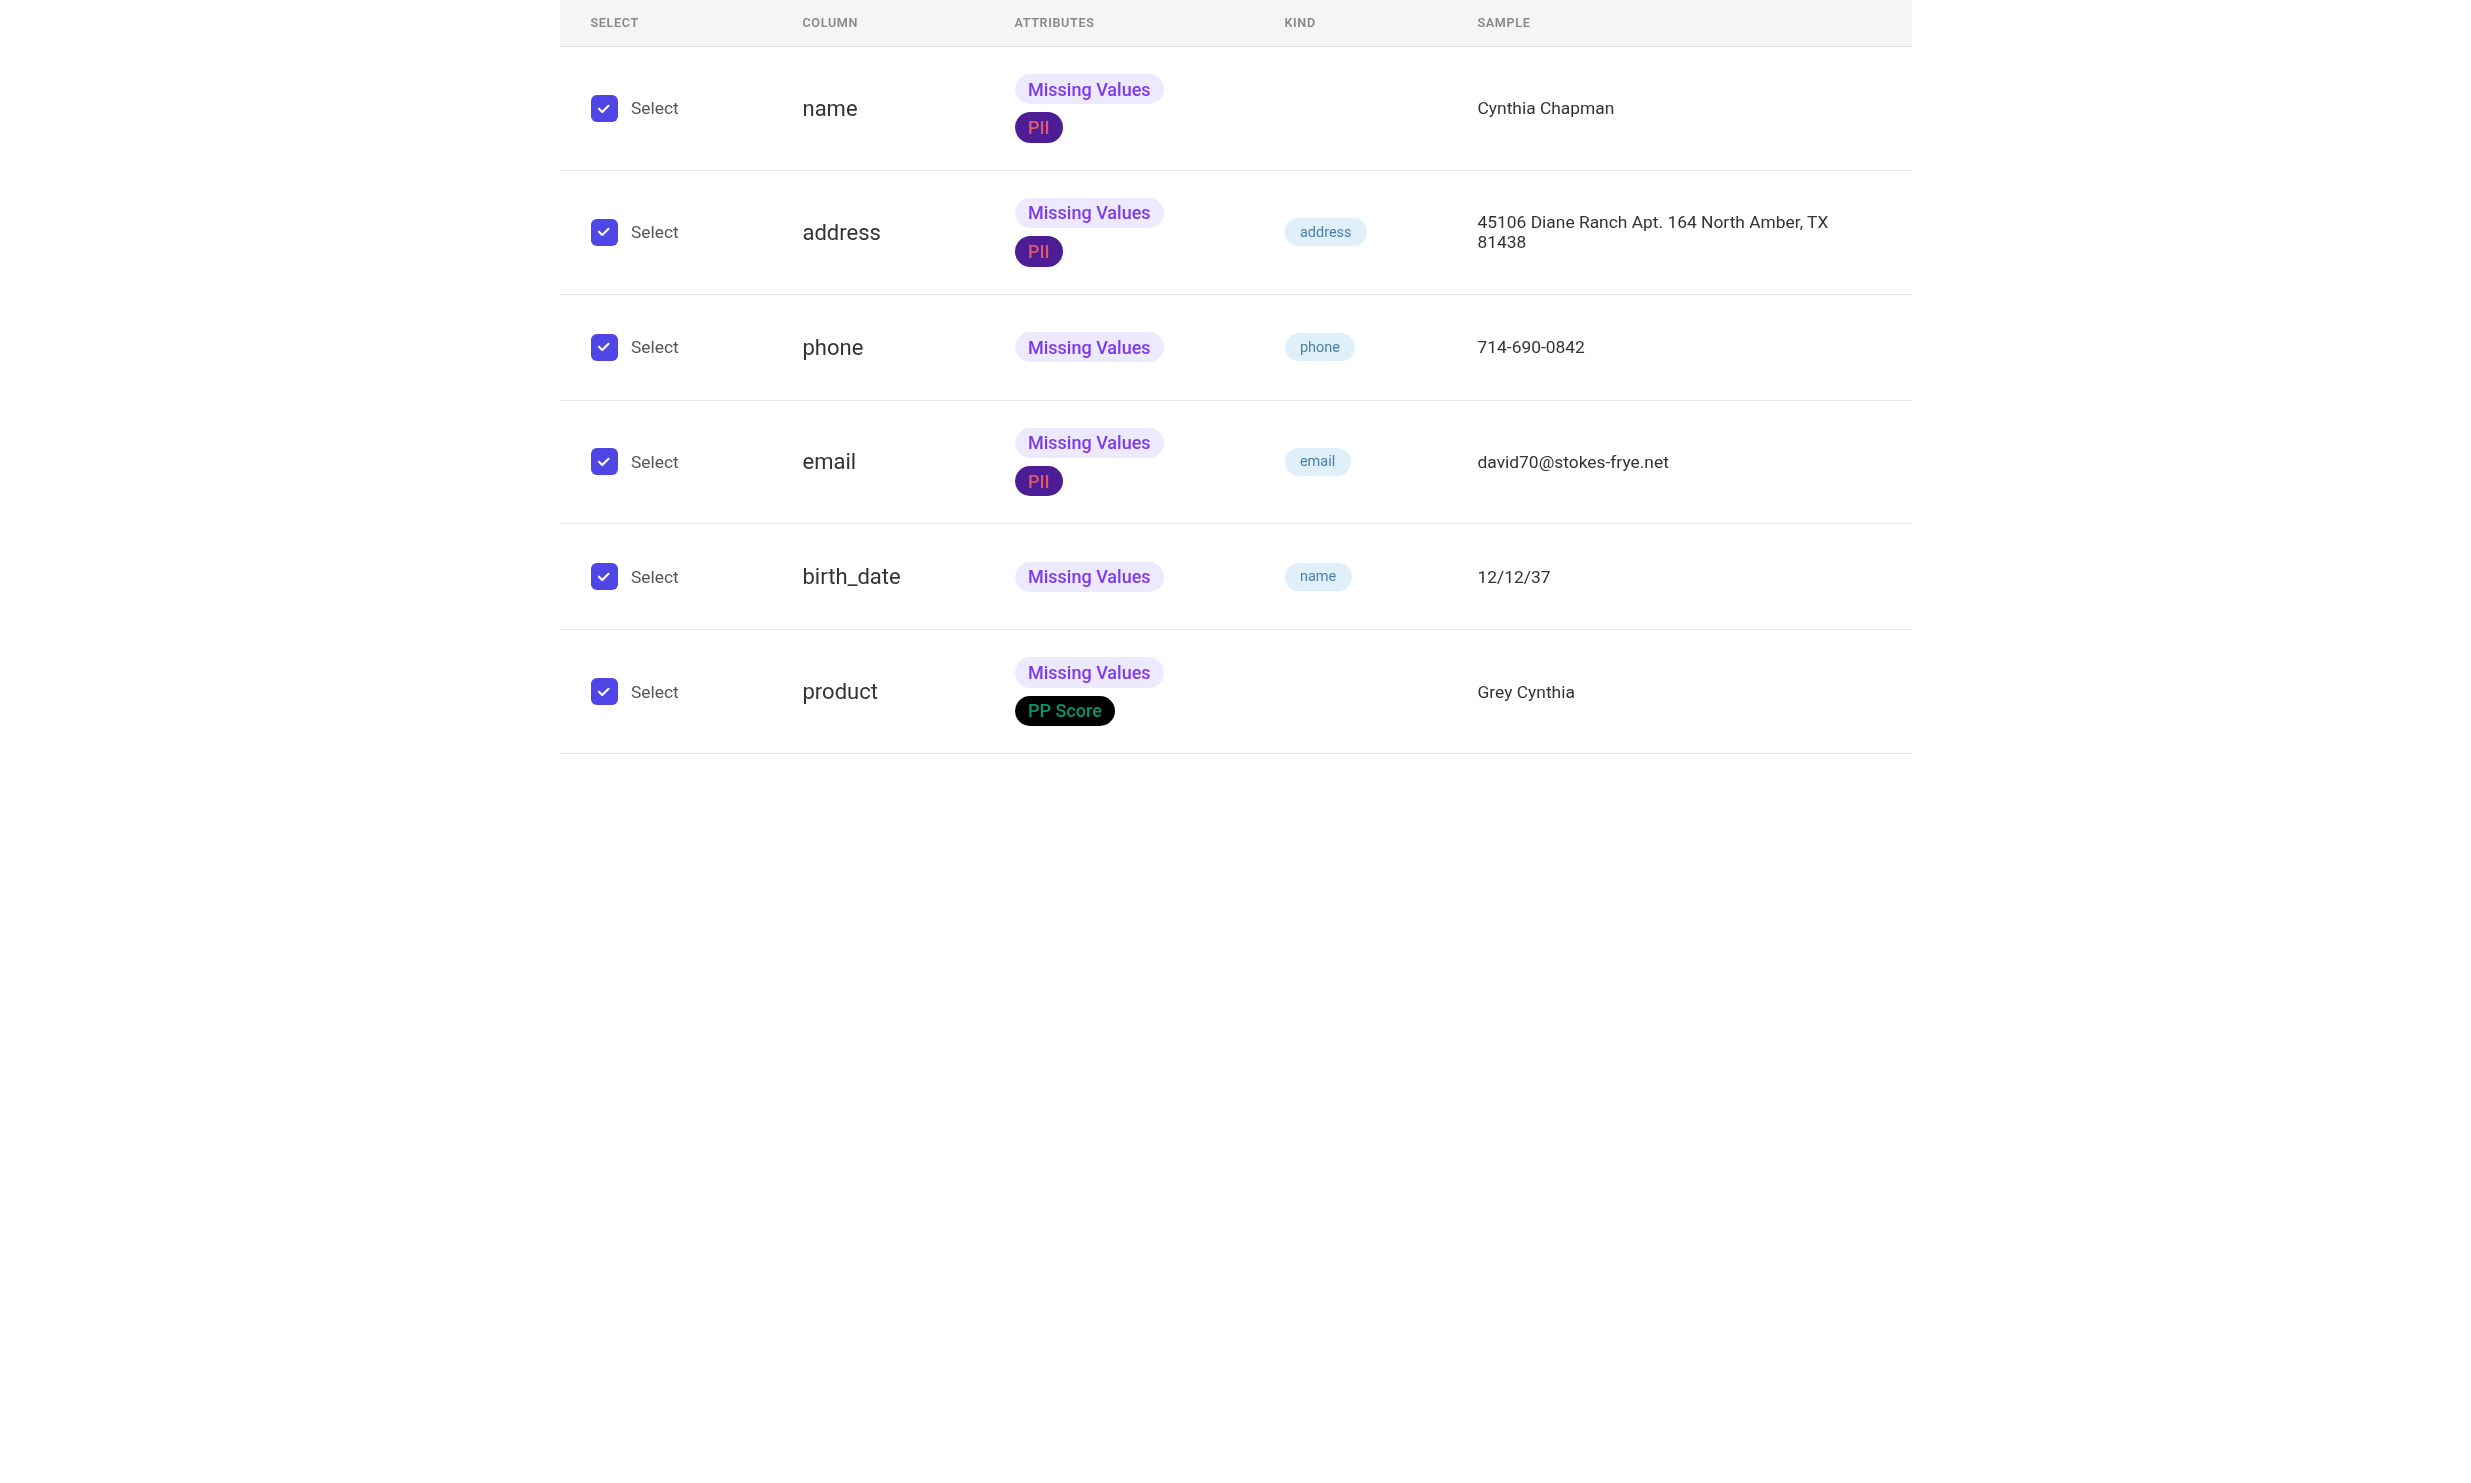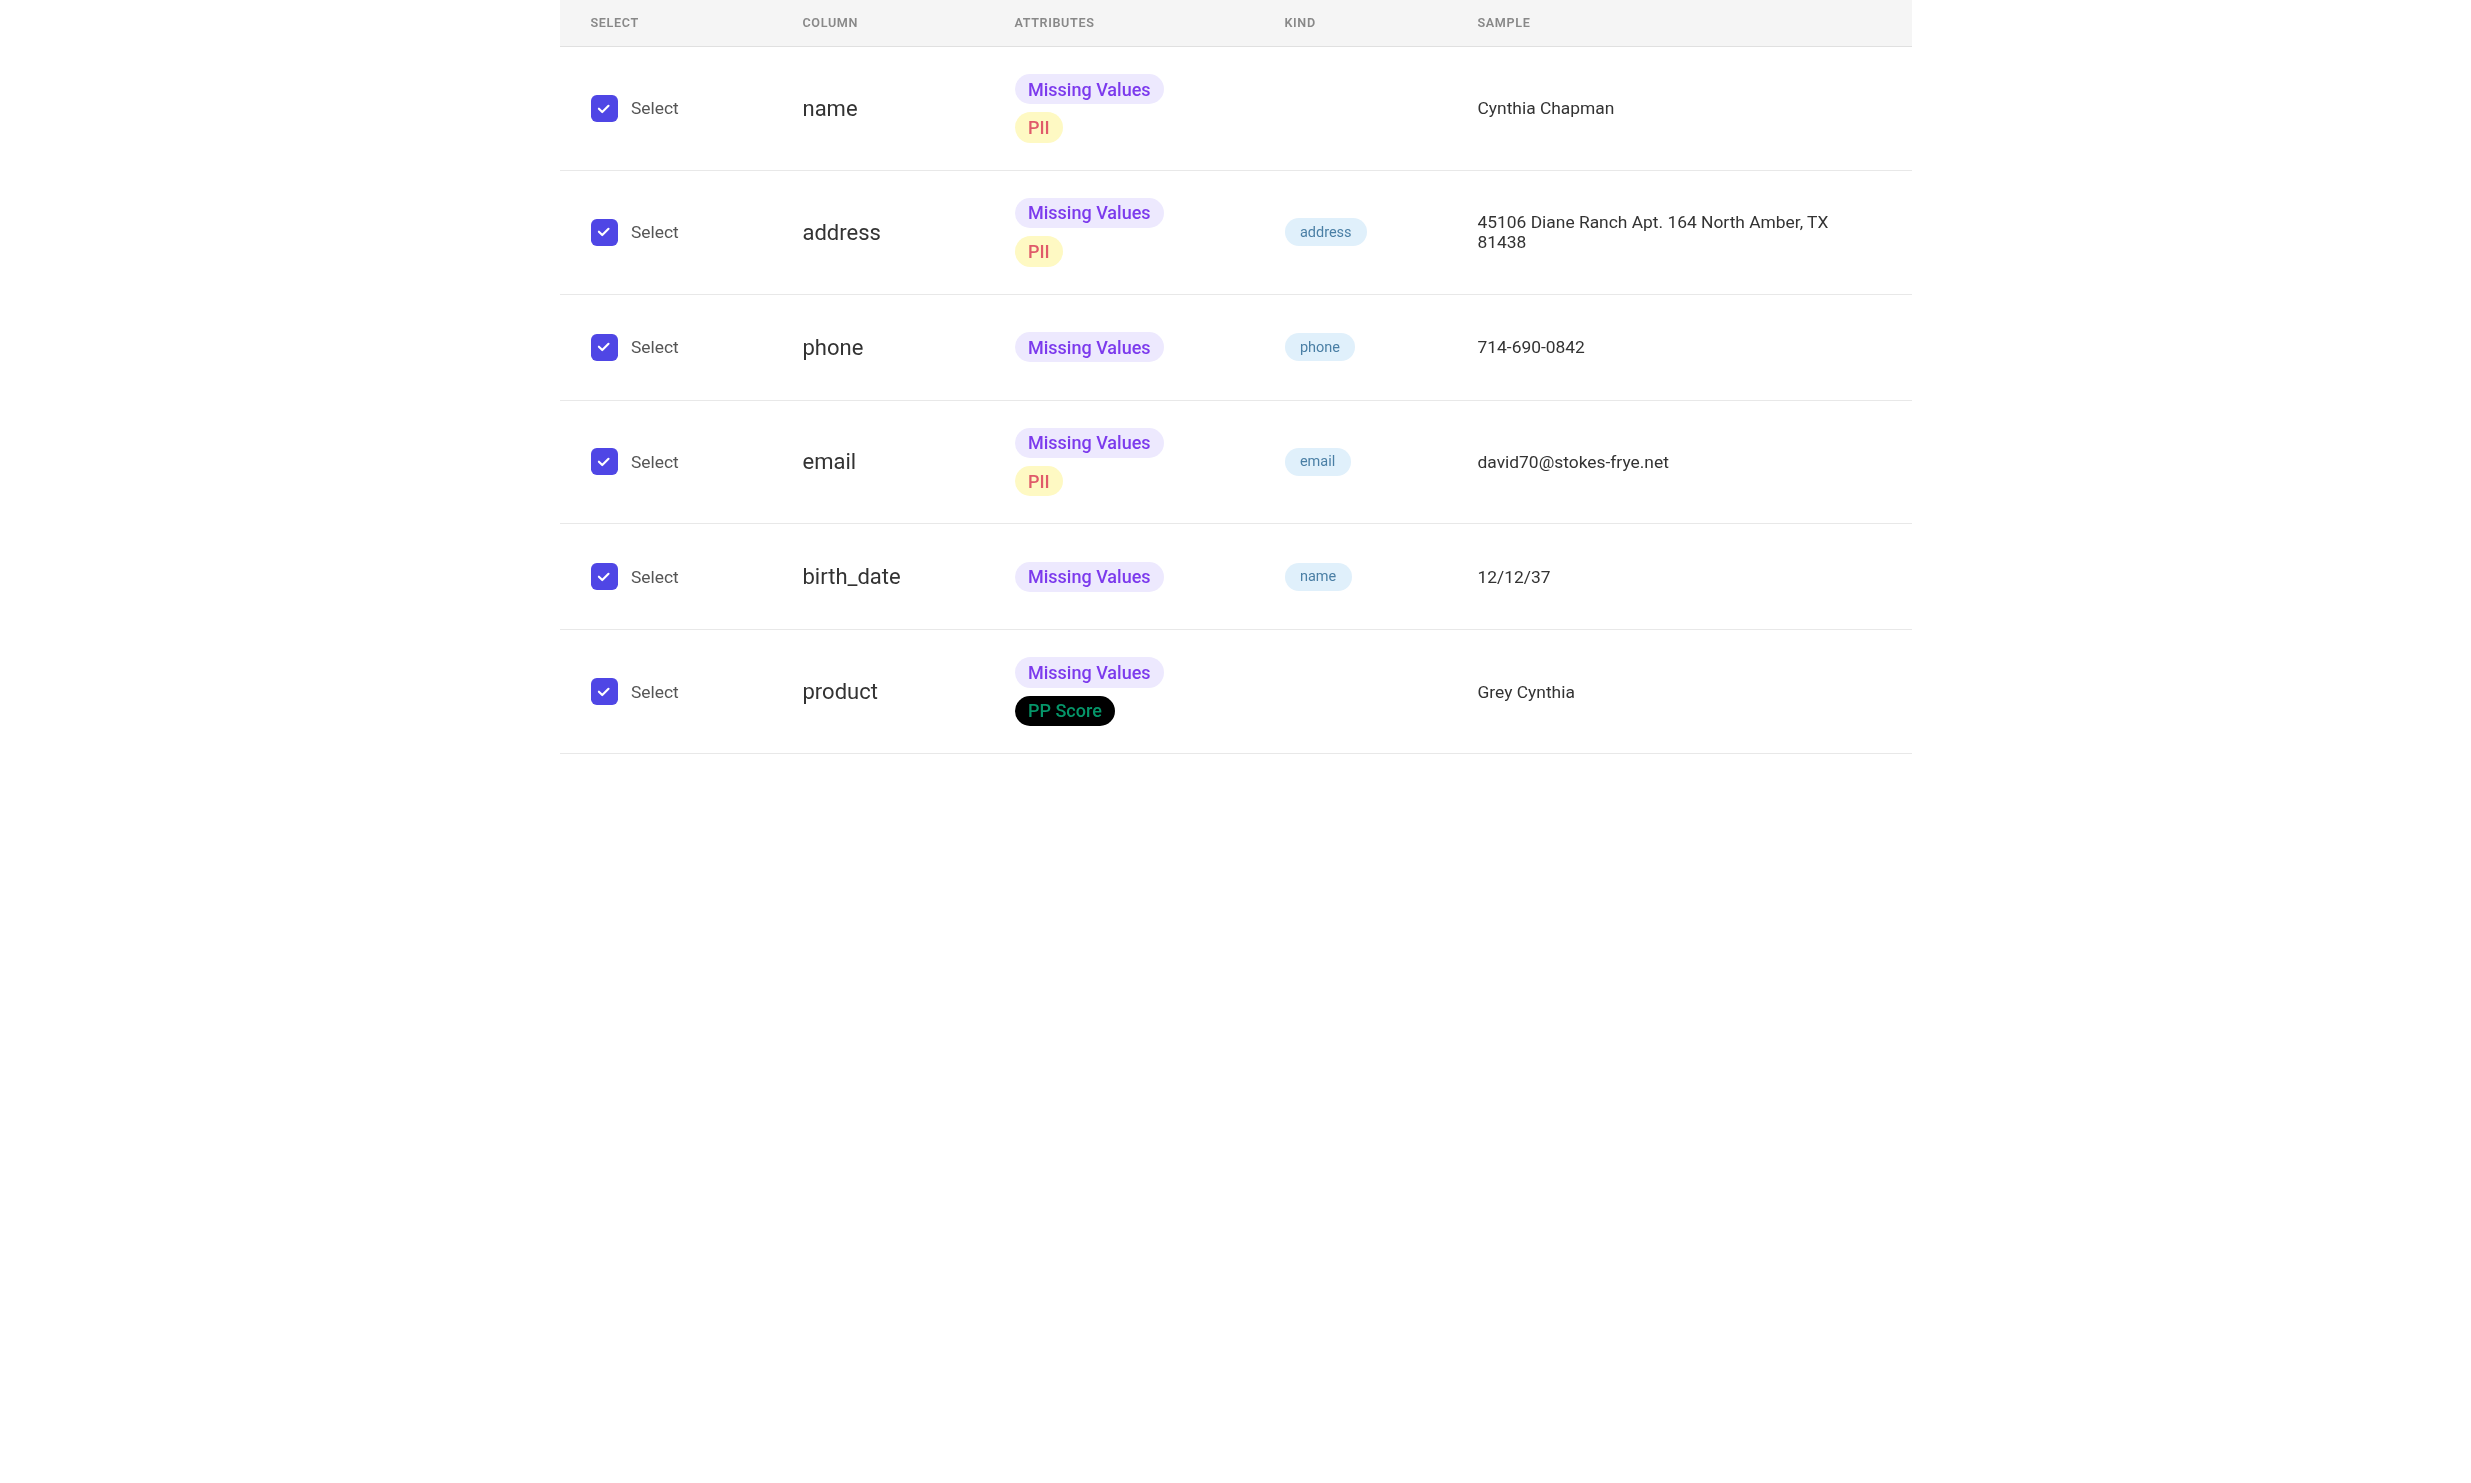--- a/index.html
+++ b/index.html
@@ -96,21 +96,21 @@
       font-size: 18px;
       font-weight: 500;
     }
 
     .badge-missing {
       background: #ede9fe;
       color: #7c3aed;
     }
 
     .badge-pii {
-      background: #fef9c3;
+      background: #4c1d95;
       color: #e05a6a;
     }
 
     .badge-pp-score {
       background: #000000;
       color: #059669;
     }
 
     .kind-cell {
       display: flex;

